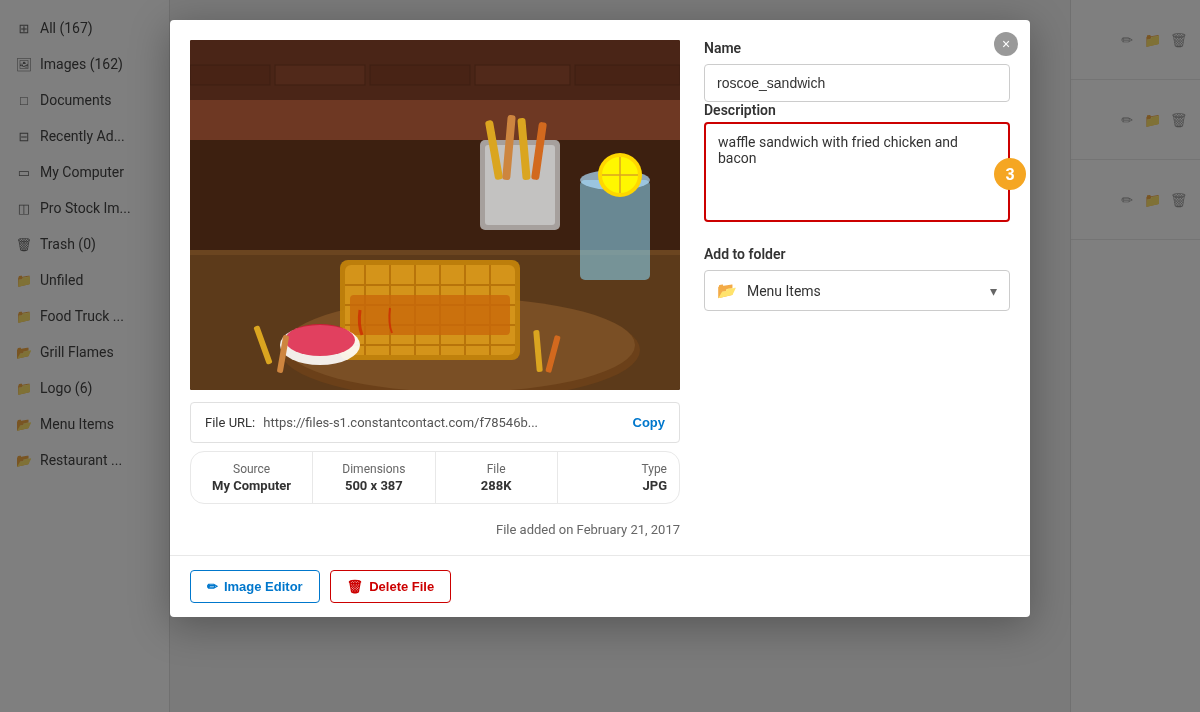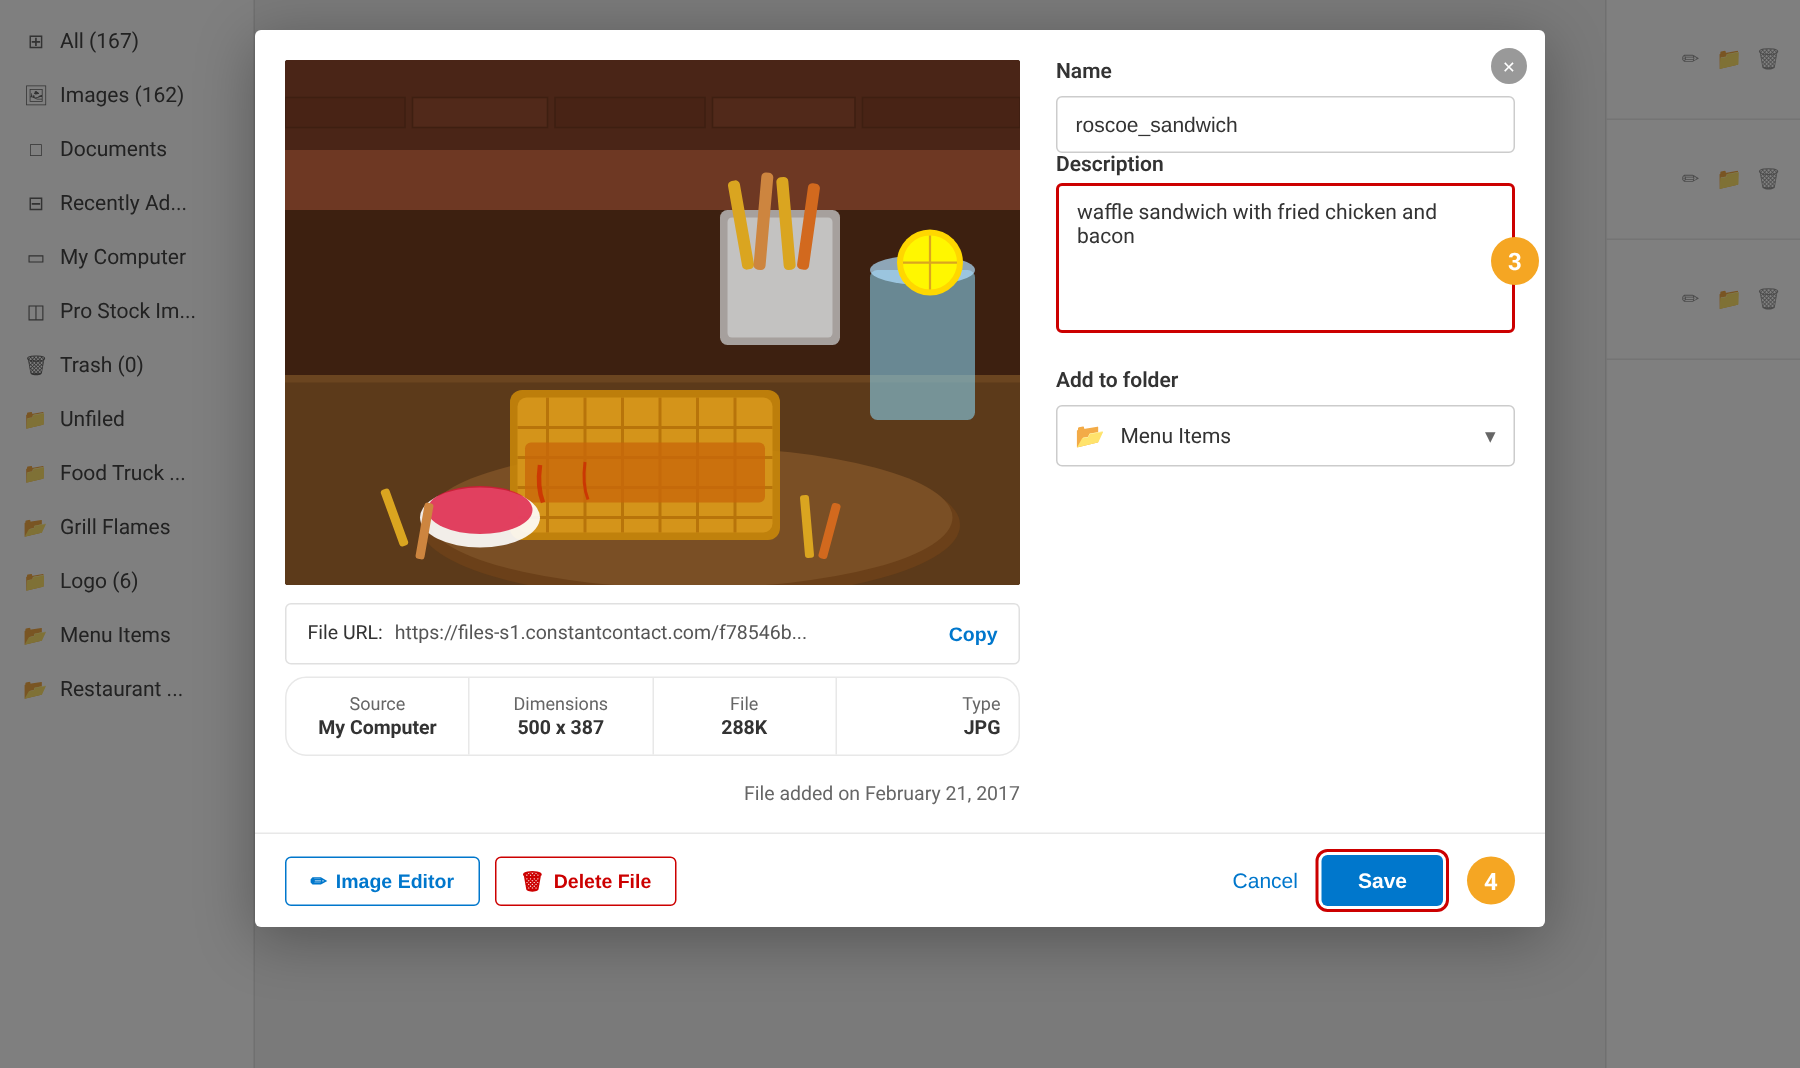--- a/index.html
+++ b/index.html
@@ -642,21 +642,16 @@
       <div class="footer-left">
         <button class="btn-outline">
           <span>✏</span>
           <span>Image Editor</span>
         </button>
         <button class="btn-outline-red">
           <span>🗑</span>
           <span>Delete File</span>
         </button>
       </div>
-      <div class="footer-right">
-        <button class="cancel-btn">Cancel</button>
-        <button class="save-btn">Save</button>
-        <div class="step-badge">4</div>
-      </div>
     </div>
 
   </div>
 </div>
 
 </body></html>

